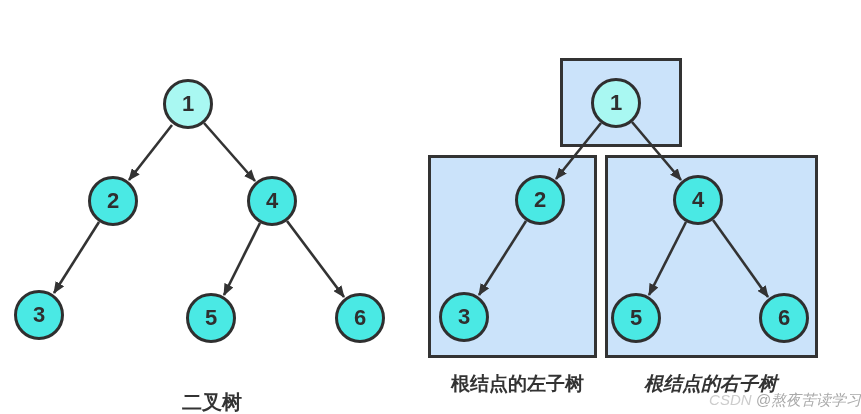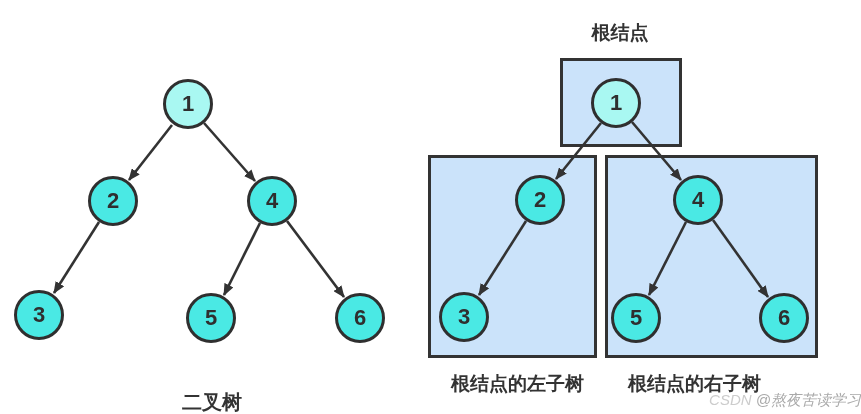--- a/index.html
+++ b/index.html
@@ -59,21 +59,21 @@
   .diagram-label {
     position: absolute;
     font-weight: bold;
     font-size: 19px;
     color: #333333;
     white-space: nowrap;
   }
   #caption-left   { left: 182px; top: 389px; font-size: 20px; }
   #label-root     { left: 555px; top: 20px; width: 130px; text-align: center; }
   #label-left-st  { left: 451px; top: 371px; }
-  #label-right-st { left: 628px; top: 371px; }
+  #label-right-st { left: 644px; top: 371px; font-style: italic; }
 
   #watermark {
     position: absolute;
     right: 0; top: 391px;
     font-size: 15px;
     white-space: nowrap;
     font-style: italic;
   }
   #watermark .wm-prefix { color: #cccccc; }
   #watermark .wm-suffix { color: #a9a9a9; }
@@ -115,19 +115,18 @@
   <div class="node" id="ln6">6</div>
 
   <div class="node root" id="rn1">1</div>
   <div class="node" id="rn2">2</div>
   <div class="node" id="rn3">3</div>
   <div class="node" id="rn4">4</div>
   <div class="node" id="rn5">5</div>
   <div class="node" id="rn6">6</div>
 
   <div class="diagram-label" id="caption-left">二叉树</div>
-  <div class="diagram-label" id="label-root">根结点</div>
   <div class="diagram-label" id="label-left-st">根结点的左子树</div>
   <div class="diagram-label" id="label-right-st">根结点的右子树</div>
 
   <div id="watermark"><span class="wm-prefix">CSDN </span><span class="wm-suffix">@熬夜苦读学习</span></div>
 
 </div>
 
 </body></html>

